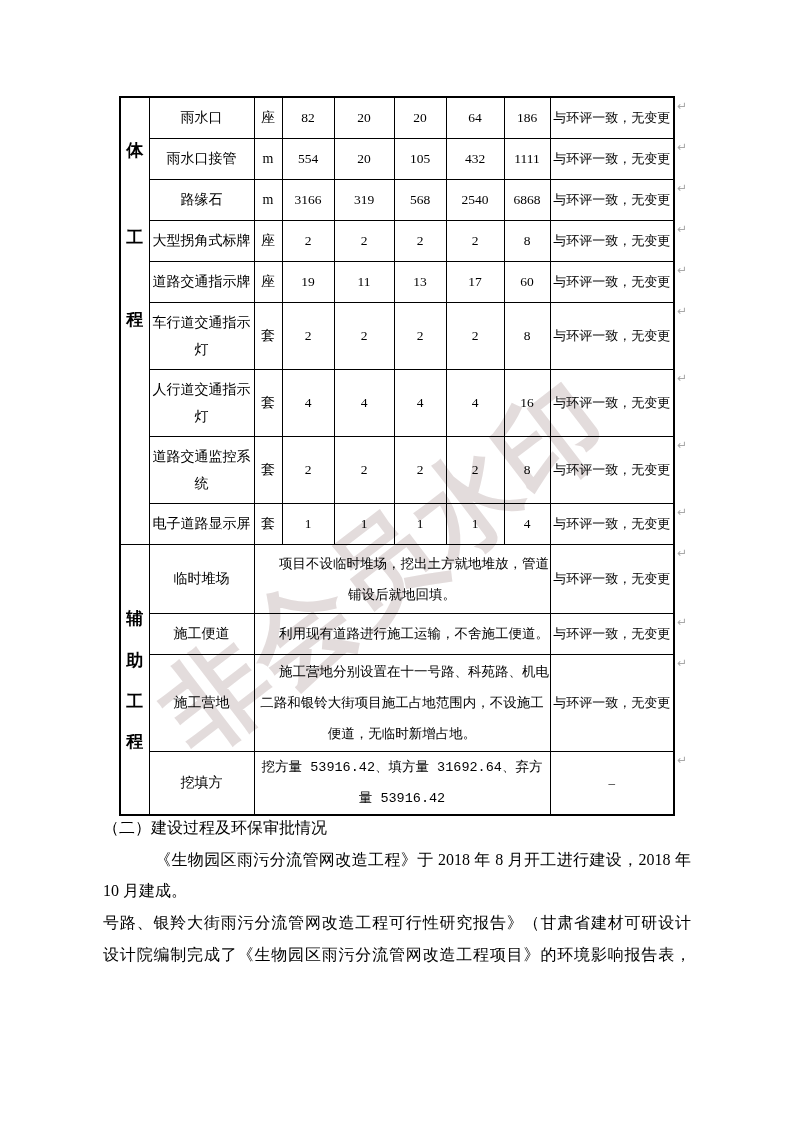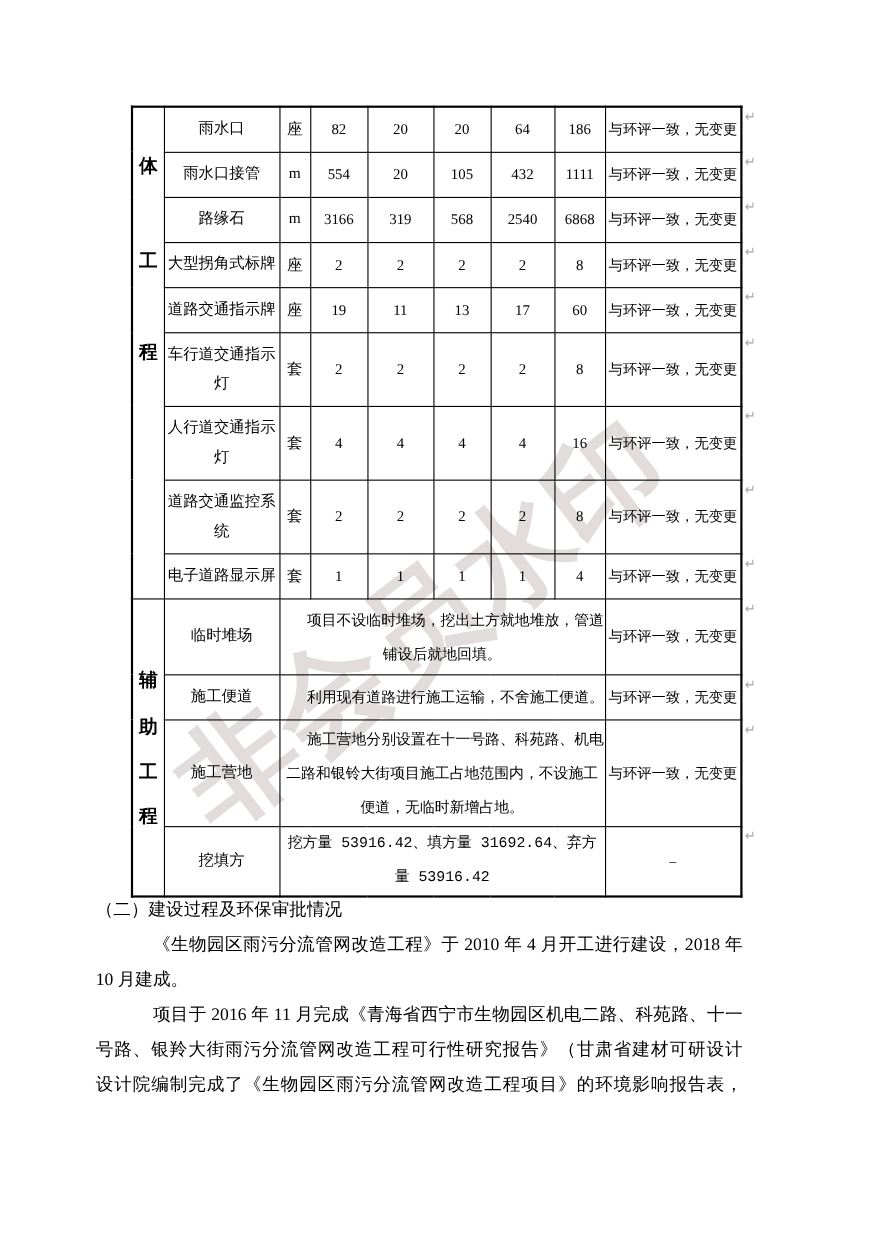--- a/index.html
+++ b/index.html
@@ -77,21 +77,21 @@
     left: 677px;
     width: 14px; height: 14px;
     font-size: 12px; line-height: 14px;
     color: #a9a9a9;
     z-index: 2;
     font-family: "DejaVu Sans", sans-serif;
   }
   
   .body-text {
     position: absolute;
-    left: 87px; top: 812px;
+    left: 103px; top: 812px;
     width: 588px;
     font-size: 16px;
     line-height: 31.7px;
     z-index: 1;
   }
   .bline { width: 100%; }
   .bline.fill { text-align: justify; text-align-last: justify; }
   .bline.ind  { text-indent: 52px; }
 </style>
 </head>
@@ -248,20 +248,19 @@
   <span class="pmark" style="top:371px">↵</span>
   <span class="pmark" style="top:438px">↵</span>
   <span class="pmark" style="top:505px">↵</span>
   <span class="pmark" style="top:546px">↵</span>
   <span class="pmark" style="top:615px">↵</span>
   <span class="pmark" style="top:656px">↵</span>
   <span class="pmark" style="top:753px">↵</span>
 
   <div class="body-text">
     <div class="bline">（二）建设过程及环保审批情况</div>
-    <div class="bline fill ind">《生物园区雨污分流管网改造工程》于 2010 年 4 月开工进行建设，2018 年</div>
+    <div class="bline fill ind">《生物园区雨污分流管网改造工程》于 2018 年 8 月开工进行建设，2018 年</div>
     <div class="bline">10 月建成。</div>
-    <div class="bline fill ind">项目于 2016 年 11 月完成《青海省西宁市生物园区机电二路、科苑路、十一</div>
     <div class="bline fill">号路、银羚大街雨污分流管网改造工程可行性研究报告》（甘肃省建材可研设计</div>
     <div class="bline fill">设计院编制完成了《生物园区雨污分流管网改造工程项目》的环境影响报告表，</div>
   </div>
 
 </div>
 
 </body></html>

